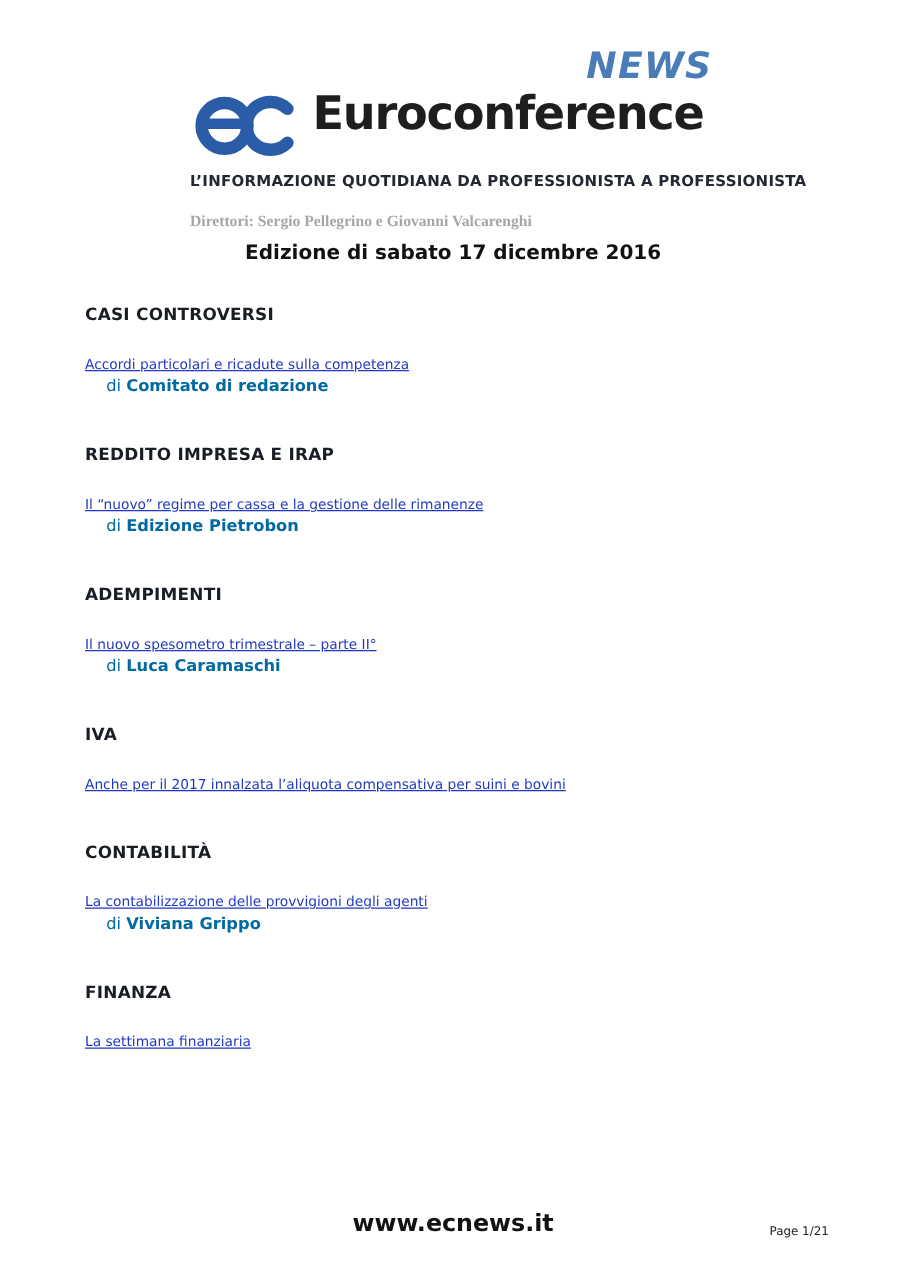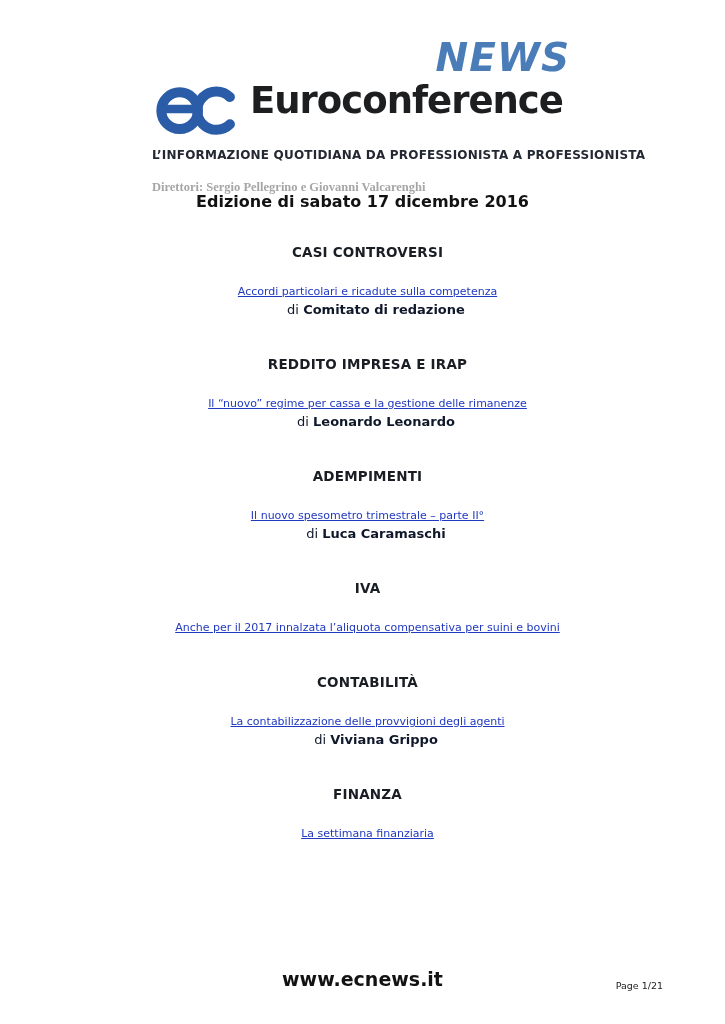--- a/index.html
+++ b/index.html
@@ -22,21 +22,21 @@
   .masthead {
     position: absolute;
     top: 38px;
     left: 152px;
     width: 420px;
   }
   .news-label {
     text-align: right;
     font-style: italic;
     font-weight: bold;
-    font-size: 39px;
+    font-size: 29px;
     line-height: 1;
     color: var(--news-blue, #4a7cb8);
     letter-spacing: 1px;
     padding-right: 2px;
   }
   .brand-row {
     display: flex;
     align-items: flex-start;
     margin-top: 2px;
   }
@@ -82,21 +82,20 @@
     color: #121212;
     margin: 0;
   }
 
   
   .toc {
     position: absolute;
     top: 244px;
     left: 68px;
     right: 58px;
-    text-align: center;
   }
   .toc-section {
     margin-bottom: 39px;
   }
   .category {
     font-size: 13.5px;
     font-weight: bold;
     color: #191d24;
     letter-spacing: 0.2px;
     margin: 0 0 20px 0;
@@ -104,21 +103,21 @@
   .article-link {
     display: inline-block;
     font-size: 11px;
     color: var(--link-blue, #2139c0);
     text-decoration: underline;
     line-height: 1.25;
   }
   .byline {
     margin: 3px 0 0 17px;
     font-size: 13px;
-    color: #0f172a;
+    color: #0369a1;
   }
   .byline b { font-weight: bold; }
 
   
   .footer-site {
     position: absolute;
     top: 968px;
     left: 0;
     width: 100%;
     text-align: center;
@@ -164,21 +163,21 @@
         <span>di</span>
         <b>Comitato di redazione</b>
       </p>
     </section>
 
     <section class="toc-section">
       <h2 class="category">REDDITO IMPRESA E IRAP</h2>
       <a href="#" class="article-link">Il “nuovo” regime per cassa e la gestione delle rimanenze</a>
       <p class="byline">
         <span>di</span>
-        <b>Leonardo Leonardo</b>
+        <b>Edizione Pietrobon</b>
       </p>
     </section>
 
     <section class="toc-section">
       <h2 class="category">ADEMPIMENTI</h2>
       <a href="#" class="article-link">Il nuovo spesometro trimestrale – parte II°</a>
       <p class="byline">
         <span>di</span>
         <b>Luca Caramaschi</b>
       </p>

